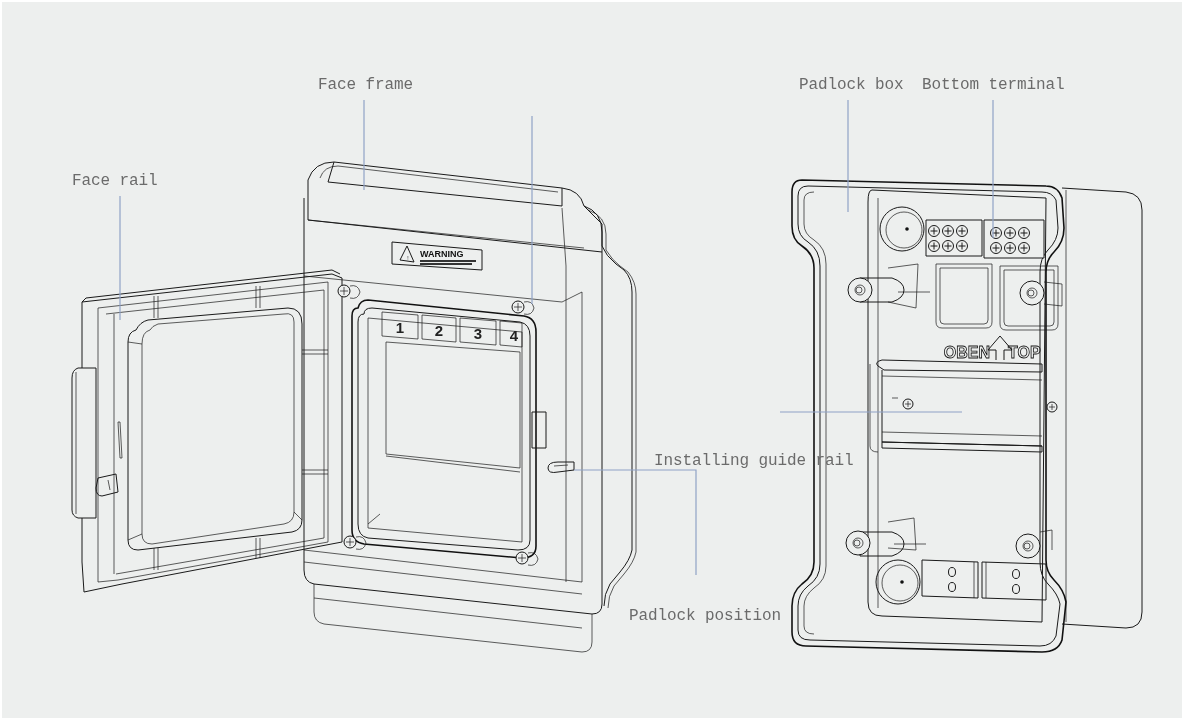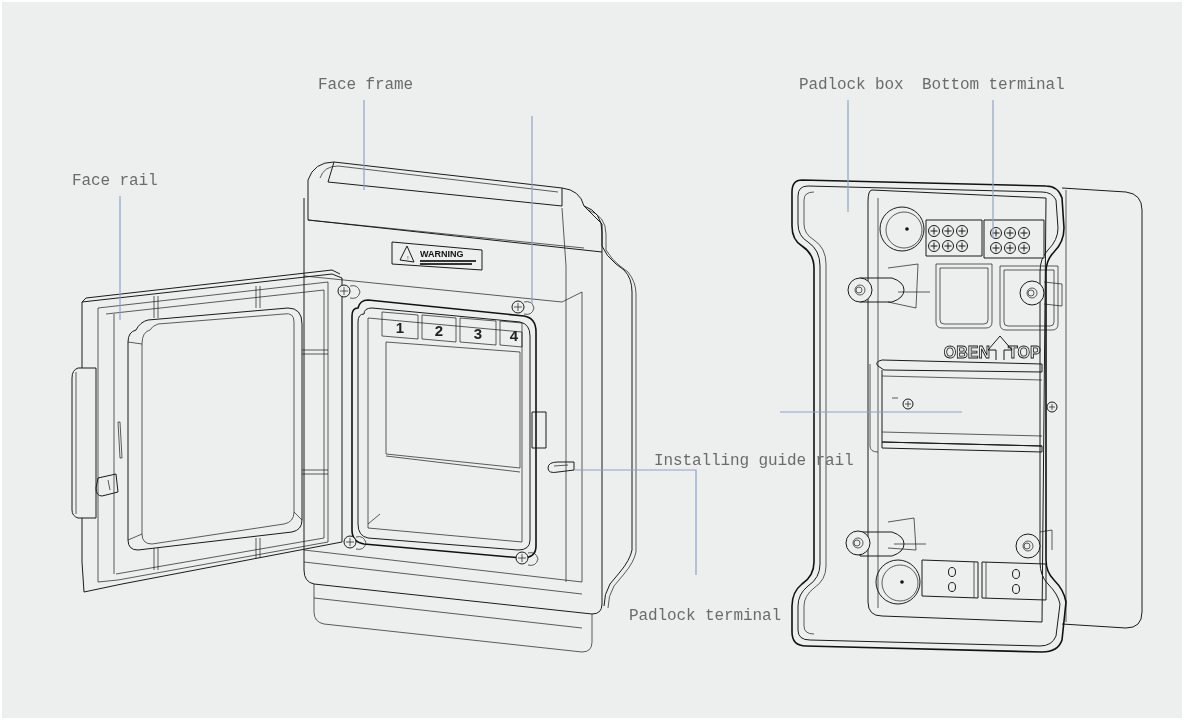--- a/index.html
+++ b/index.html
@@ -260,15 +260,15 @@
   <line class="callout" x1="991" y1="98" x2="991" y2="236"></line>
   <line class="callout" x1="778" y1="410" x2="960" y2="410"></line>
   <polyline class="callout" points="572,468 694,468 694,573"></polyline>
 </svg>
 
 <div class="label" style="left:316px; top:75px;">Face frame</div>
 <div class="label" style="left:70px; top:171px;">Face rail</div>
 <div class="label" style="left:797px; top:75px;">Padlock box</div>
 <div class="label" style="left:920px; top:75px;">Bottom terminal</div>
 <div class="label" style="left:652px; top:423px;margin-top:28px;">Installing guide rail</div>
-<div class="label" style="left:627px; top:606px;">Padlock terminal</div>
+<div class="label" style="left:627px; top:606px;">Padlock position</div>
 
 </div>
 
 </body></html>

